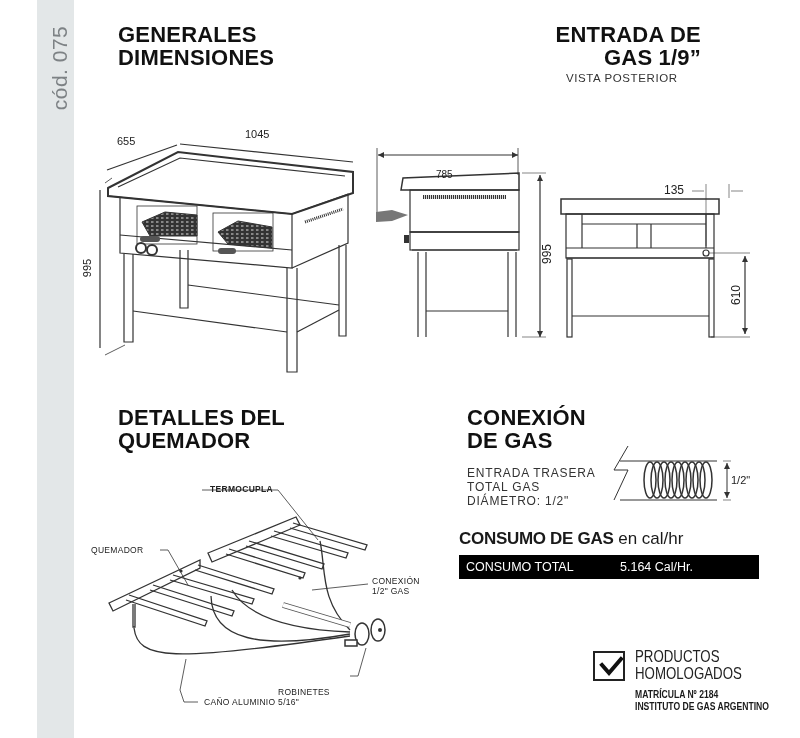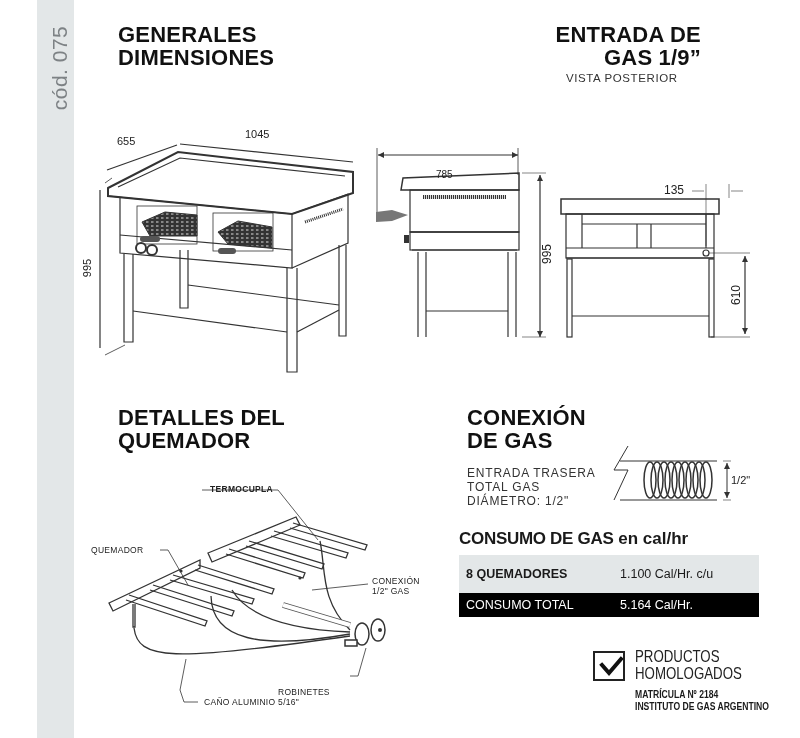--- a/index.html
+++ b/index.html
@@ -28,21 +28,21 @@
     .vert { display: inline-block; transform: rotate(-90deg); white-space: nowrap; }
 
     svg { position: absolute; overflow: visible; }
 
     .callout { position: absolute; font-size: 8.5px; color: #222; letter-spacing: 0.3px; line-height: 10px; }
 
     .conn-text { position: absolute; left: 467px; top: 466px; font-size: 12px; line-height: 14px; color: #333; letter-spacing: 0.8px; }
 
     .consumo-title { position: absolute; left: 459px; top: 529px; font-size: 17px; white-space: nowrap; }
     .consumo-title b { font-weight: 700; letter-spacing: -0.3px; }
-    .consumo-title span { font-weight: 700; font-size: 17px; }
+    .consumo-title span { font-weight: 400; font-size: 17px; }
 
     .tbl { position: absolute; left: 459px; top: 555px; width: 300px; }
     .tbl .row { display: flex; align-items: center; height: 30px; padding-left: 7px; font-size: 12.5px; font-weight: 700; }
     .tbl .row .c1 { width: 150px; }
     .tbl .row .c2 { flex: 1; padding-left: 4px; }
     .tbl .row.light { background: #e3e7e8; color: #1a1a1a; height: 38px; }
     .tbl .row.dark { background: #000; color: #fff; height: 24px; font-weight: 400; }
     .tbl .row.light .c2 { font-weight: 400; }
 
     .homolog { position: absolute; left: 593px; top: 651px; }
@@ -260,24 +260,20 @@
   <div>TOTAL GAS</div>
   <div>DIÁMETRO: 1/2"</div>
 </div>
 <div class="dim" style="left:731px; top:474px; font-size:11px;">1/2"</div>
 
 <div class="consumo-title">
   <b>CONSUMO DE GAS</b>
   <span>en cal/hr</span>
 </div>
 <div class="tbl">
-  <div class="row light">
-    <div class="c1">8 QUEMADORES</div>
-    <div class="c2">1.100 Cal/Hr. c/u</div>
-  </div>
   <div class="row dark">
     <div class="c1">CONSUMO TOTAL</div>
     <div class="c2">5.164 Cal/Hr.</div>
   </div>
 </div>
 
 <div class="homolog">
   <div class="check-box"></div>
   <div class="l1">
     <div>PRODUCTOS</div>

